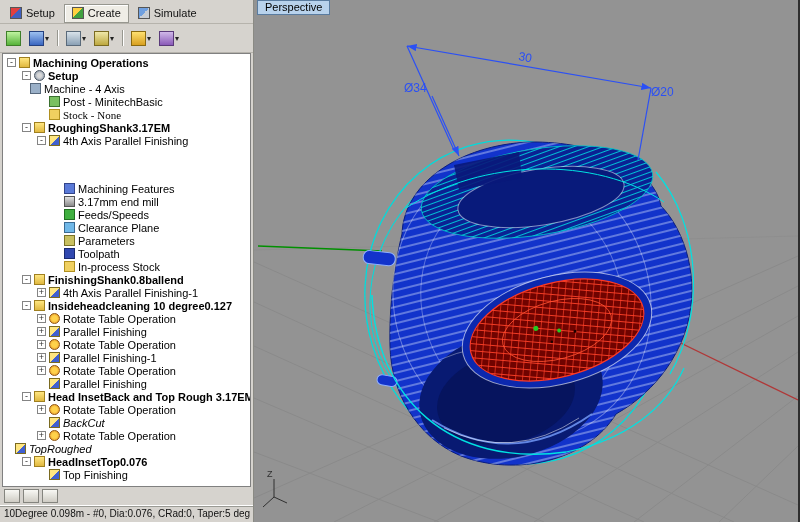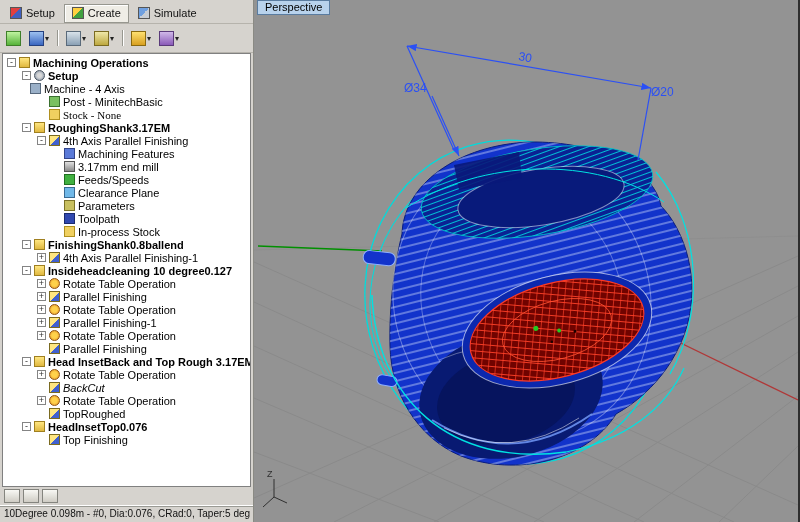--- a/index.html
+++ b/index.html
@@ -138,21 +138,21 @@
         <div class="tree-row bold" style="padding-left: 19px;">
           <span class="expander">-</span>
           <span class="ticon ticon-folder"></span>
           <span class="tlabel">RoughingShank3.17EM</span>
         </div>
         <div class="tree-row" style="padding-left: 34px;">
           <span class="expander">-</span>
           <span class="ticon ticon-operation"></span>
           <span class="tlabel">4th Axis Parallel Finishing</span>
         </div>
-        <div class="tree-row" style="padding-left: 49px;">
+        <div class="tree-row" style="padding-left: 49px; margin-top: 35px;">
           <span class="expander hidden"></span>
           <span class="ticon ticon-features"></span>
           <span class="tlabel">Machining Features</span>
         </div>
         <div class="tree-row" style="padding-left: 49px;">
           <span class="expander hidden"></span>
           <span class="ticon ticon-tool"></span>
           <span class="tlabel">3.17mm end mill</span>
         </div>
         <div class="tree-row" style="padding-left: 49px;">
@@ -238,21 +238,21 @@
         <div class="tree-row" style="padding-left: 34px; font-style: italic;">
           <span class="expander hidden"></span>
           <span class="ticon ticon-operation"></span>
           <span class="tlabel">BackCut</span>
         </div>
         <div class="tree-row" style="padding-left: 34px;">
           <span class="expander">+</span>
           <span class="ticon ticon-rotate"></span>
           <span class="tlabel">Rotate Table Operation</span>
         </div>
-        <div class="tree-row" style="padding-left: 34px;">
+        <div class="tree-row" style=" font-style: italic;">
           <span class="expander hidden"></span>
           <span class="ticon ticon-operation"></span>
           <span class="tlabel">TopRoughed</span>
         </div>
         <div class="tree-row bold" style="padding-left: 19px;">
           <span class="expander">-</span>
           <span class="ticon ticon-folder"></span>
           <span class="tlabel">HeadInsetTop0.076</span>
         </div>
         <div class="tree-row" style="padding-left: 34px;">

